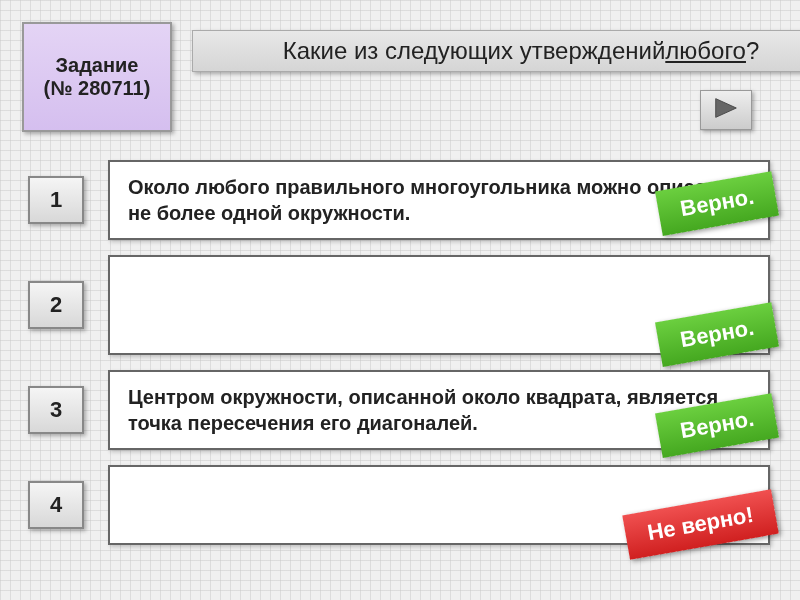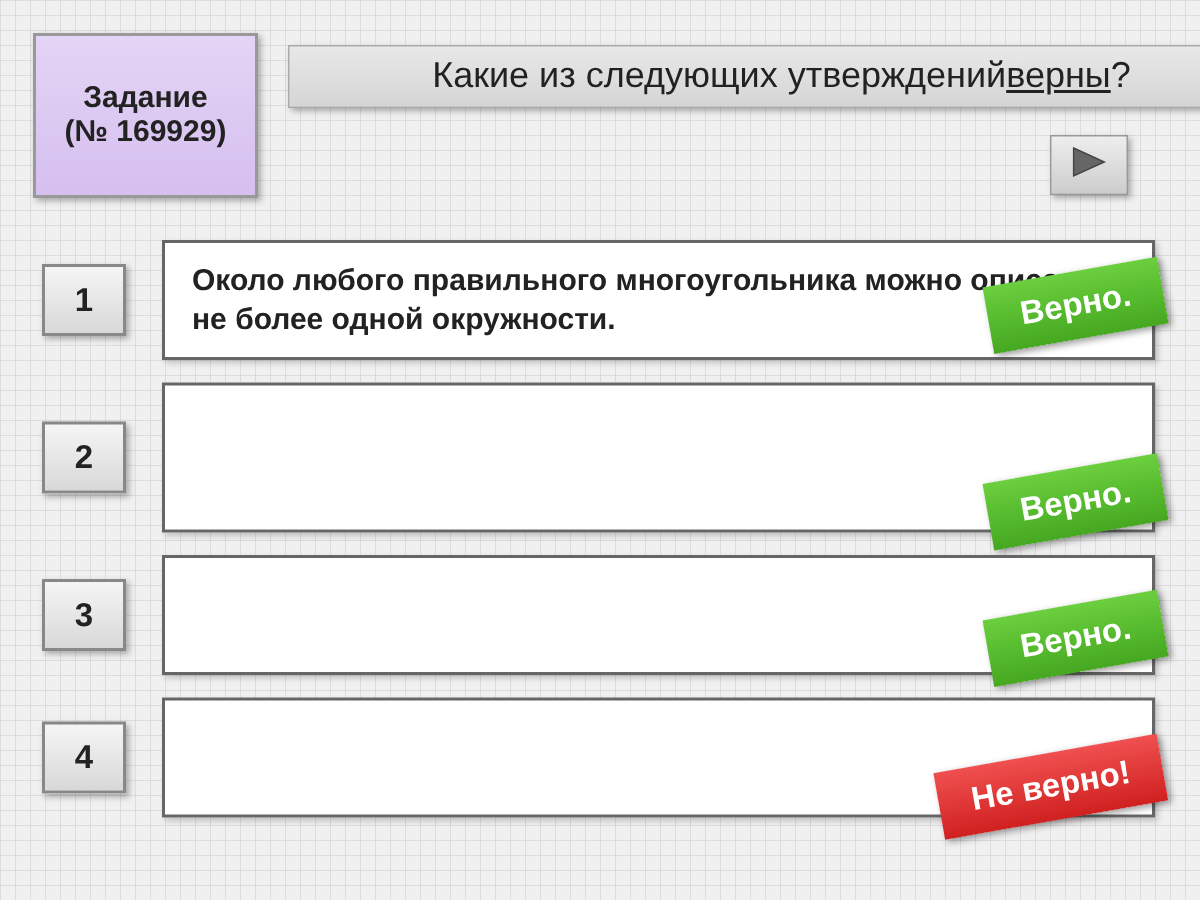--- a/index.html
+++ b/index.html
@@ -130,26 +130,26 @@
   .badge-1 { bottom: 12px; }
   .badge-2 { bottom: -4px; }
   .badge-3 { bottom: 0px; }
   .badge-4 { bottom: -4px; }
 </style>
 </head>
 <body>
 
 <div class="task-box">
   <div>Задание</div>
-  <div>(№ 169929)</div>
+  <div>(№ 280711)</div>
 </div>
 
 <div class="question-bar">
   <span>Какие из следующих утверждений </span>
-  <span class="underline">верны</span>
+  <span class="underline">любого</span>
   <span>?</span>
 </div>
 
 <div class="nav-btn">
   <span>
     <svg viewBox="0 0 30 24">
         <polygon points="4,2 26,12 4,22" fill="#666" stroke="#444" stroke-width="1"></polygon>
       </svg>
   </span>
 </div>
@@ -175,20 +175,21 @@
       <span>Верно.</span>
     </div>
   </div>
 </div>
 
 <div class="row row-3">
   <div class="num-btn">
     <span>3</span>
   </div>
   <div class="answer-box">
+    <span>Центром окружности, описанной около квадрата, является точка пересечения его диагоналей.</span>
     <div class="badge badge-green badge-3">
       <span>Верно.</span>
     </div>
   </div>
 </div>
 
 <div class="row row-4">
   <div class="num-btn">
     <span>4</span>
   </div>

